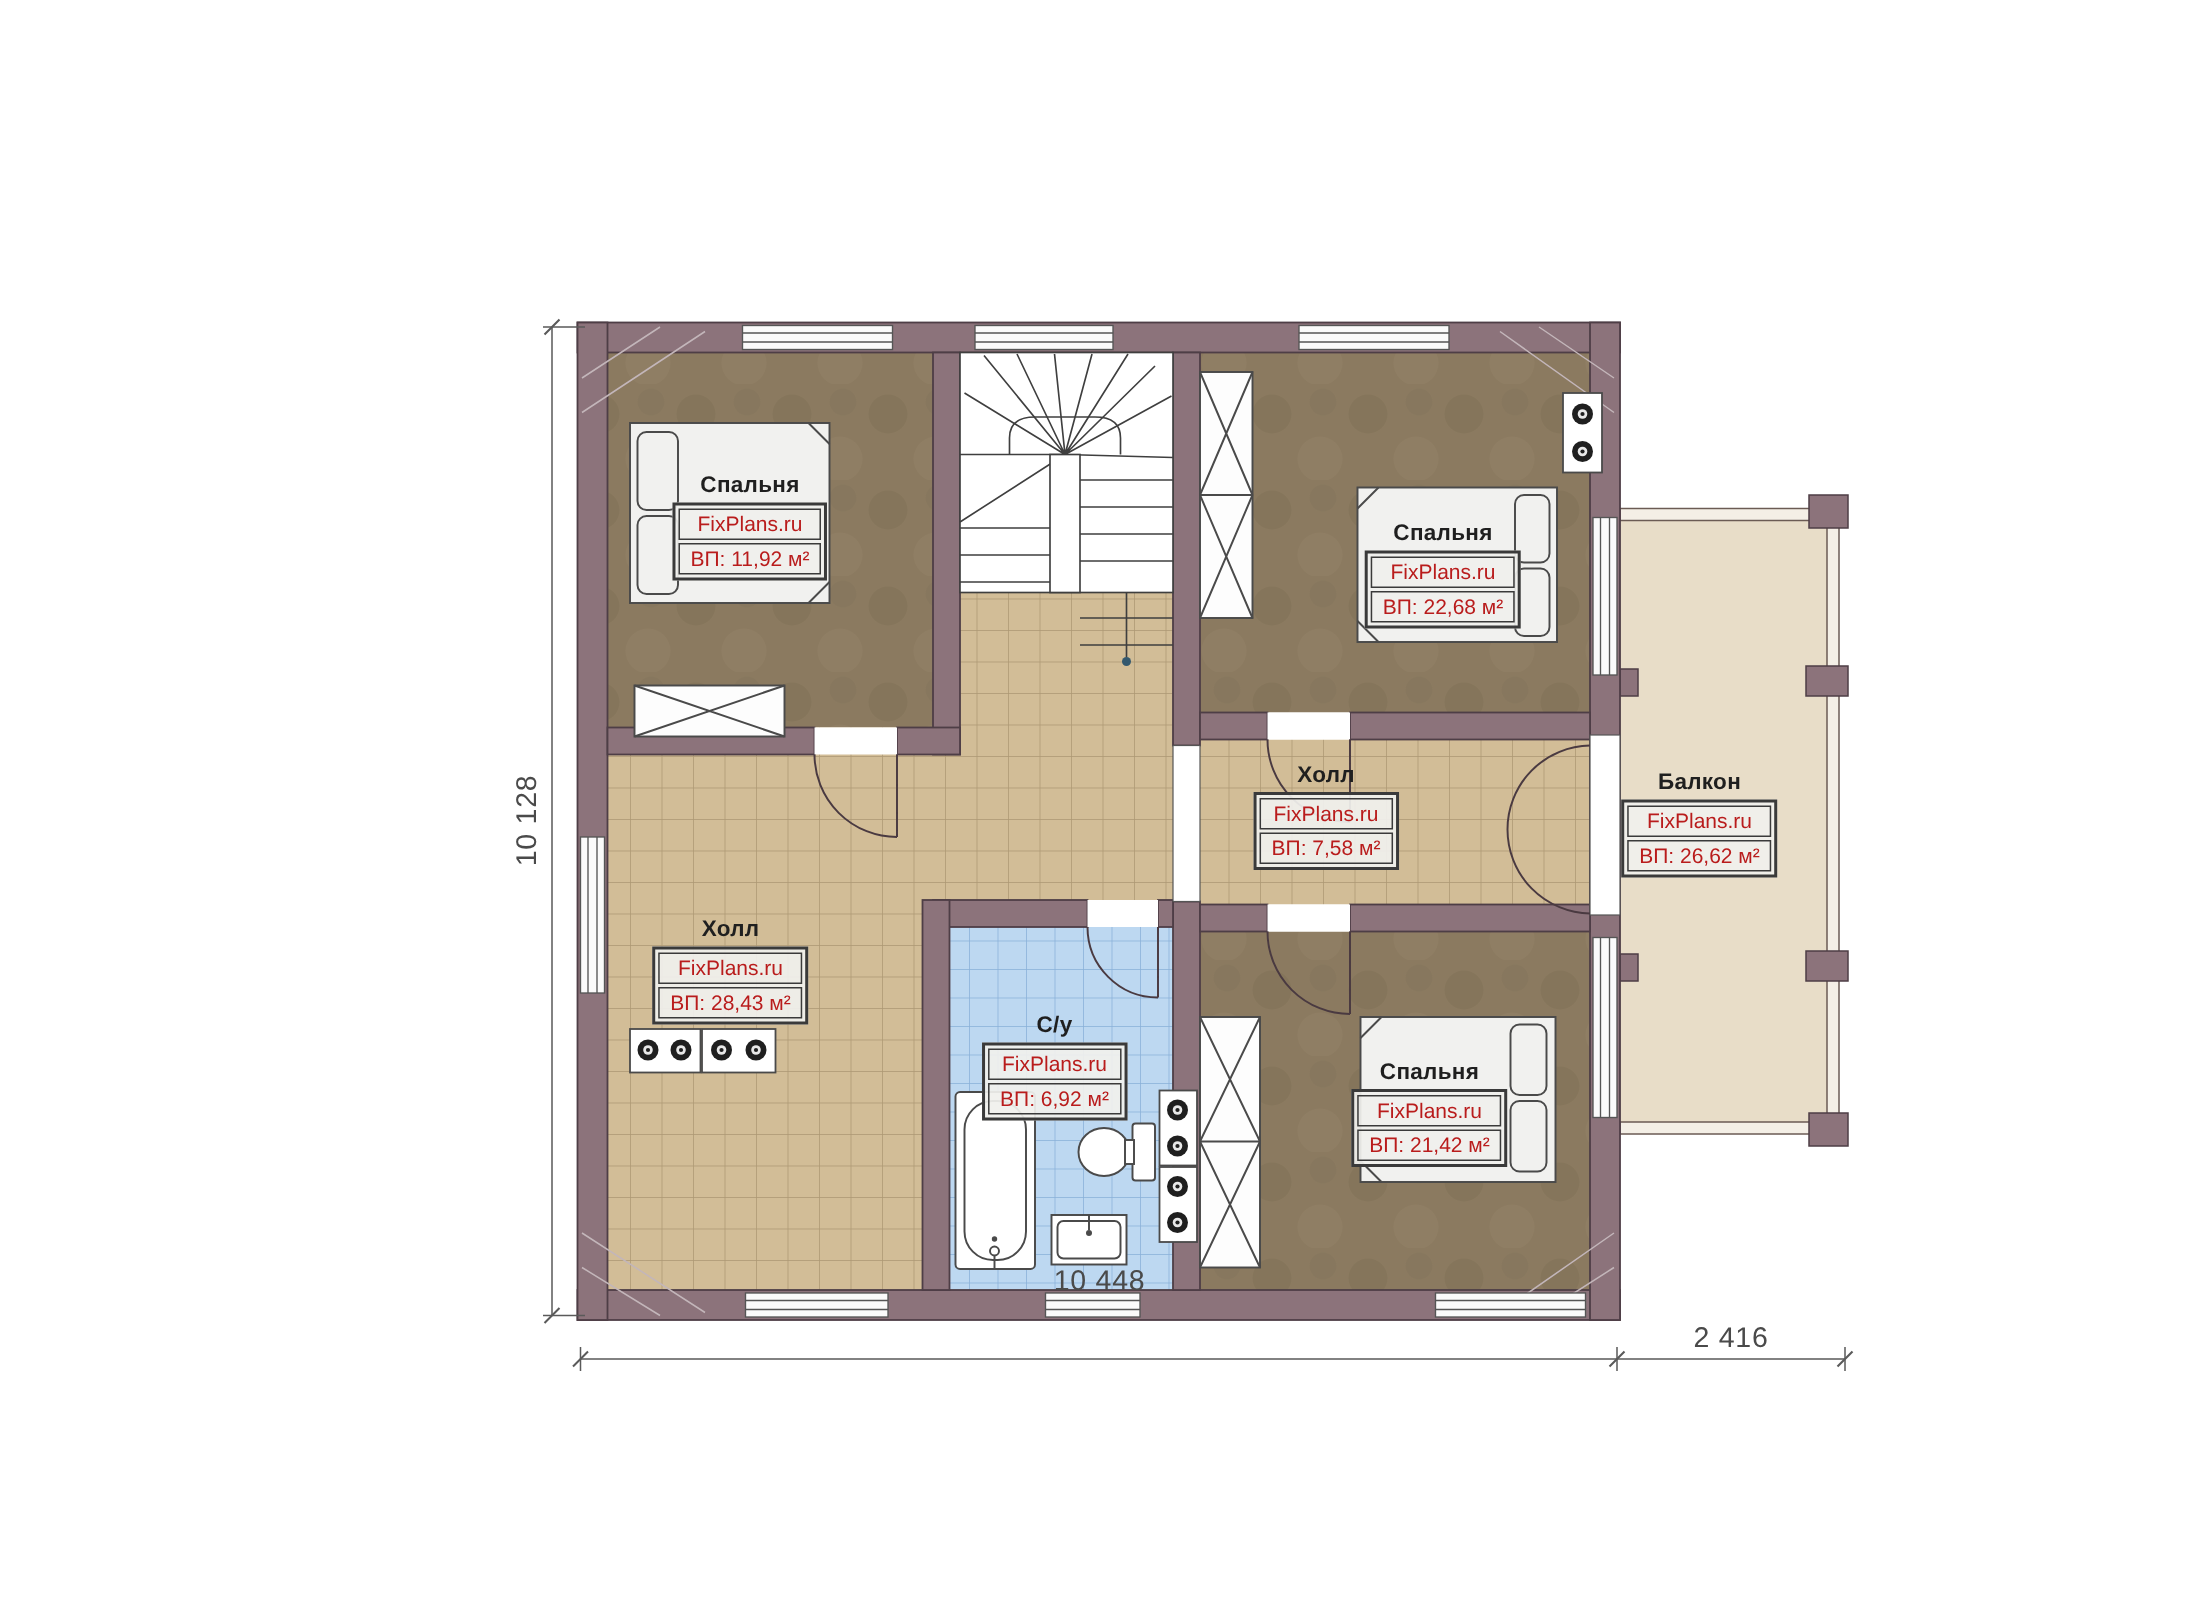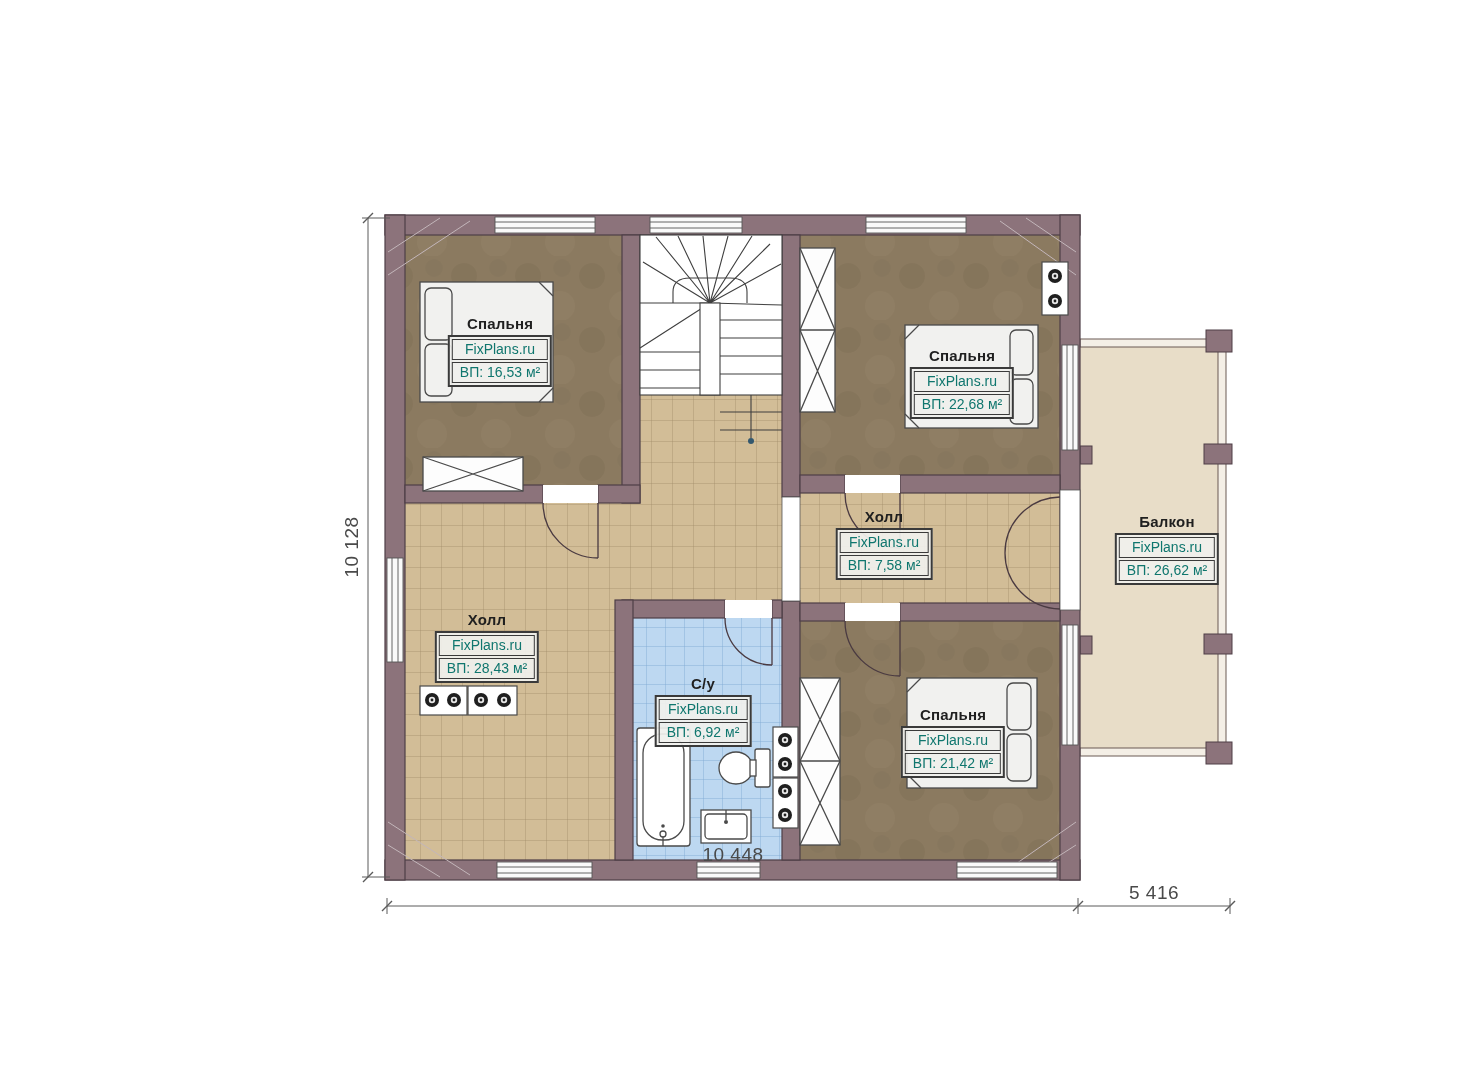--- a/index.html
+++ b/index.html
@@ -12,21 +12,21 @@
     position:absolute;transform:translateX(-50%);text-align:center;z-index:5;
     white-space:nowrap;
   }
   .room-name{
     font-size:15px;font-weight:bold;color:#1f1f1f;margin-bottom:3px;letter-spacing:.2px;
   }
   .label-box{
     display:inline-block;border:2px solid #3a3a3a;background:rgba(240,240,237,.93);padding:2px;
   }
   .label-cell{
-    display:block;border:1px solid #3a3a3a;padding:0 7px;font-size:14px;color:#0f766e;line-height:1.35;
+    display:block;border:1px solid #3a3a3a;padding:0 7px;font-size:14px;color:#b91c1c;line-height:1.35;
   }
   .label-cell + .label-cell{margin-top:2px;}
   .dim-text{
     position:absolute;font-size:19px;color:#4a4a4a;letter-spacing:.5px;z-index:4;white-space:nowrap;
   }
   .dim-left{left:352px;top:547px;transform:translate(-50%,-50%) rotate(-90deg);}
   .dim-bottom-main{left:733px;top:844px;transform:translateX(-50%);}
   .dim-bottom-balcony{left:1154px;top:882px;transform:translateX(-50%);}
 </style>
 </head>
@@ -293,41 +293,41 @@
       <path d="M1078 906 H1230 M1230 898 V914"></path>
       <path d="M1225 911 L1235 901" stroke-width="1.4"></path>
     </g>
   </g>
 </svg>
 
 <div class="room-label" style="left:500px;top:315px;">
   <div class="room-name">Спальня</div>
   <div class="label-box">
     <span class="label-cell">FixPlans.ru</span>
-    <span class="label-cell">ВП: 16,53 м²</span>
+    <span class="label-cell">ВП: 11,92 м²</span>
   </div>
 </div>
 
 <div class="room-label" style="left:962px;top:347px;">
   <div class="room-name">Спальня</div>
   <div class="label-box">
     <span class="label-cell">FixPlans.ru</span>
     <span class="label-cell">ВП: 22,68 м²</span>
   </div>
 </div>
 
 <div class="room-label" style="left:884px;top:508px;">
   <div class="room-name">Холл</div>
   <div class="label-box">
     <span class="label-cell">FixPlans.ru</span>
     <span class="label-cell">ВП: 7,58 м²</span>
   </div>
 </div>
 
-<div class="room-label" style="left:1167px;top:513px;">
+<div class="room-label" style="left:1133px;top:513px;">
   <div class="room-name">Балкон</div>
   <div class="label-box">
     <span class="label-cell">FixPlans.ru</span>
     <span class="label-cell">ВП: 26,62 м²</span>
   </div>
 </div>
 
 <div class="room-label" style="left:487px;top:611px;">
   <div class="room-name">Холл</div>
   <div class="label-box">
@@ -347,15 +347,15 @@
 <div class="room-label" style="left:953px;top:706px;">
   <div class="room-name">Спальня</div>
   <div class="label-box">
     <span class="label-cell">FixPlans.ru</span>
     <span class="label-cell">ВП: 21,42 м²</span>
   </div>
 </div>
 
 <div class="dim-text dim-left">10 128</div>
 <div class="dim-text dim-bottom-main">10 448</div>
-<div class="dim-text dim-bottom-balcony">5 416</div>
+<div class="dim-text dim-bottom-balcony">2 416</div>
 
 </div>
 
 </body></html>

